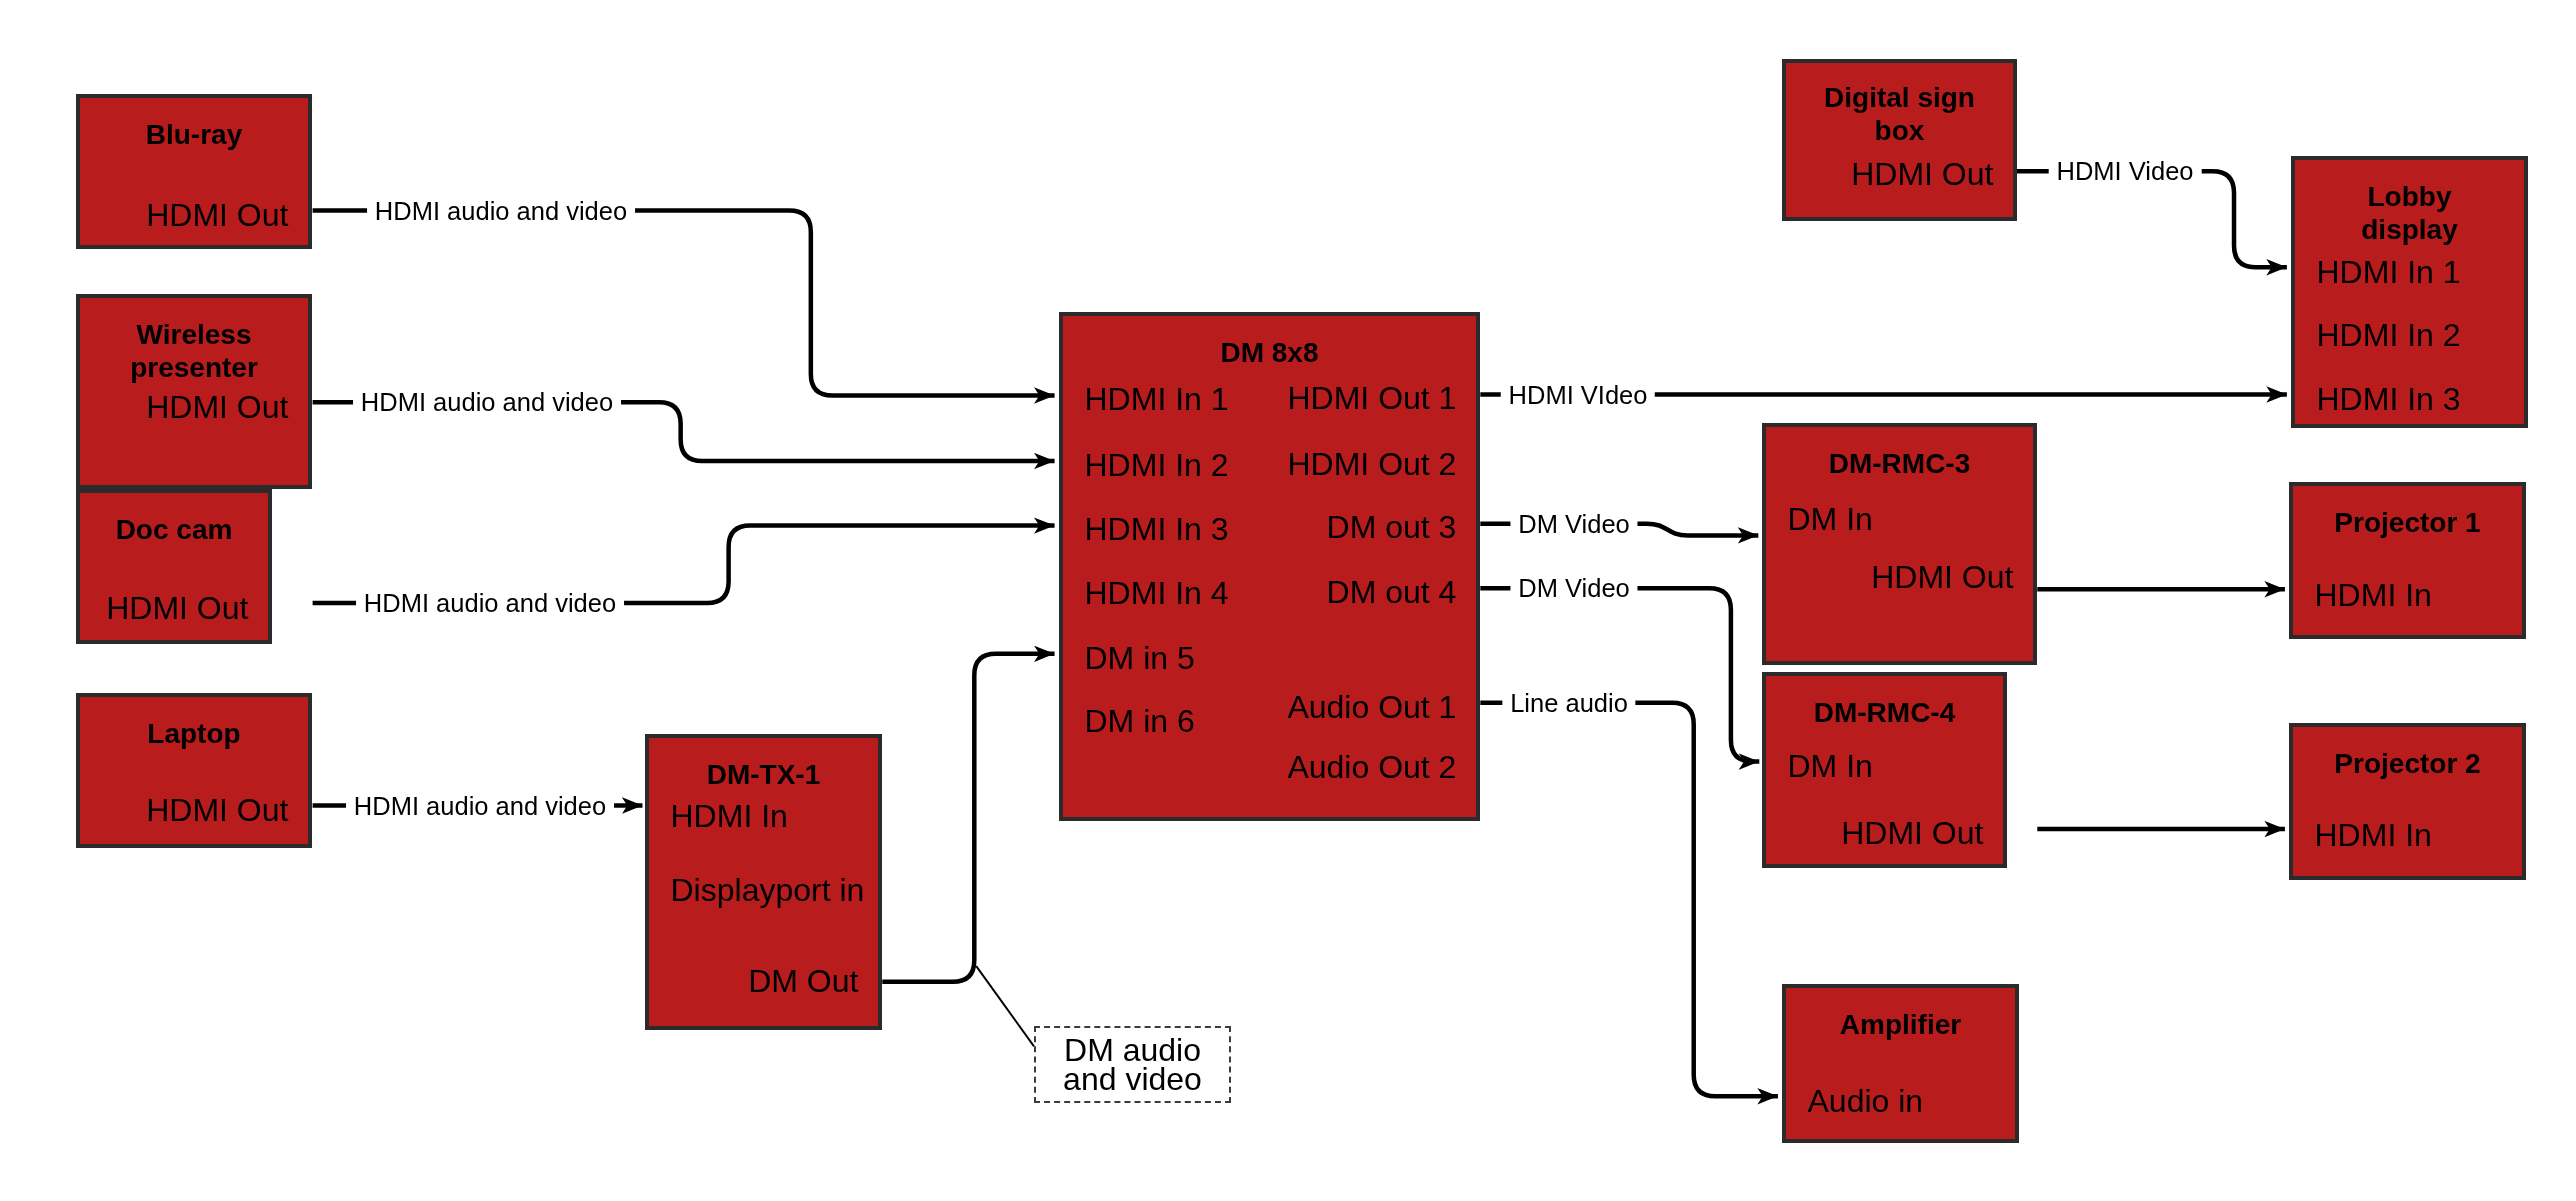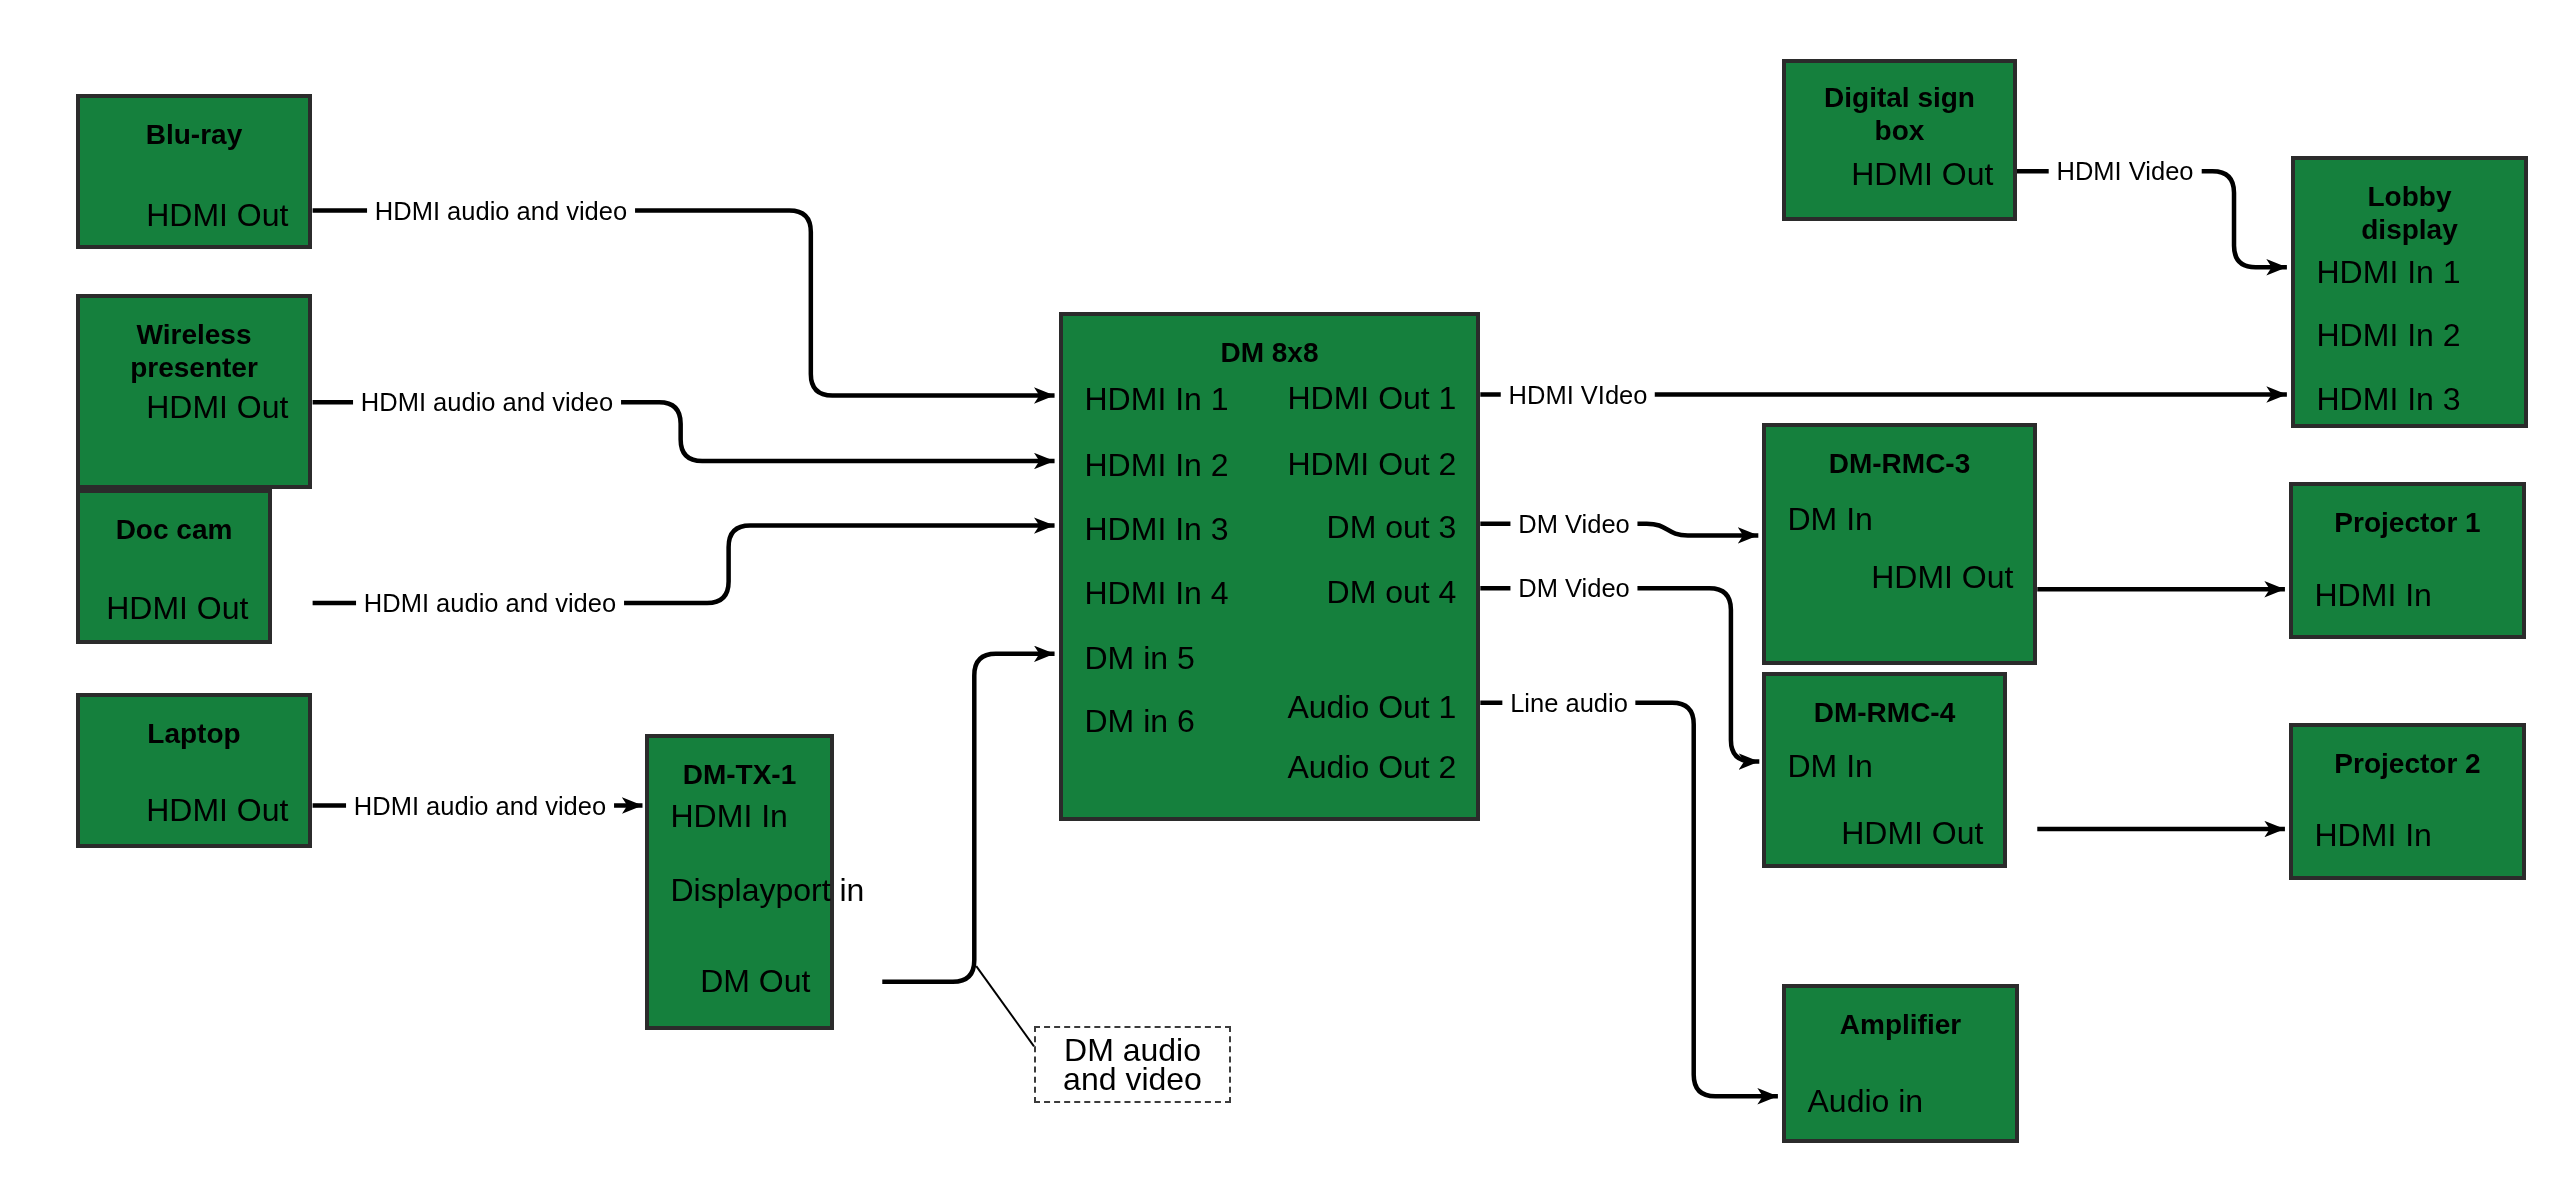--- a/index.html
+++ b/index.html
@@ -7,21 +7,21 @@
     position:relative;
     width:2576px;height:1201px;
     background:#ffffff;
     font-family:"Liberation Sans","DejaVu Sans",sans-serif;
     color:#000;
     overflow:hidden;
   }
   #wires{position:absolute;left:0;top:0;width:2576px;height:1201px;}
   .node{
     position:absolute;
-    background:#15803d;
+    background:#b91c1c;
     border:4.9px solid #2b2b2b;
     box-sizing:border-box;
   }
   .node-title{
     margin-top:19.6px;
     text-align:center;
     font-weight:bold;
     font-size:28px;
     line-height:33px;
     padding:0 7.8px;
@@ -96,21 +96,21 @@
   <div class="node" style="left:76px;top:489px;width:196px;height:155px;">
     <div class="node-title">Doc cam</div>
     <div class="port pr" style="top:115px;">HDMI Out</div>
   </div>
 
   <div class="node" style="left:76px;top:693px;width:236px;height:155px;">
     <div class="node-title">Laptop</div>
     <div class="port pr" style="top:113px;">HDMI Out</div>
   </div>
 
-  <div class="node" style="left:645px;top:734px;width:189px;height:296px;">
+  <div class="node" style="left:645px;top:734px;width:237px;height:296px;">
     <div class="node-title">DM-TX-1</div>
     <div class="port pl" style="top:78px;">HDMI In</div>
     <div class="port pl" style="top:152px;">Displayport in</div>
     <div class="port pr" style="top:243px;">DM Out</div>
   </div>
 
   <div class="node" style="left:1059px;top:312px;width:421px;height:509px;">
     <div class="node-title">DM 8x8</div>
     <div class="port pl" style="top:83px;">HDMI In 1</div>
     <div class="port pl" style="top:149px;">HDMI In 2</div>

